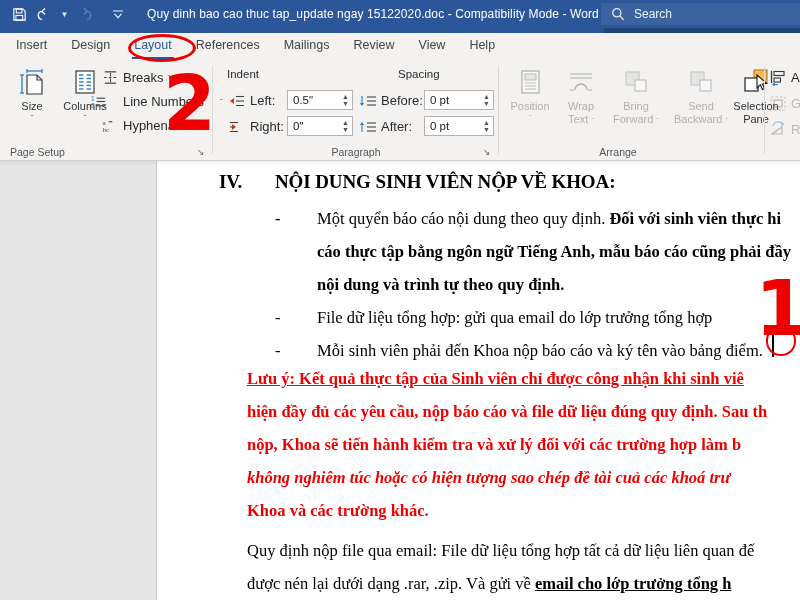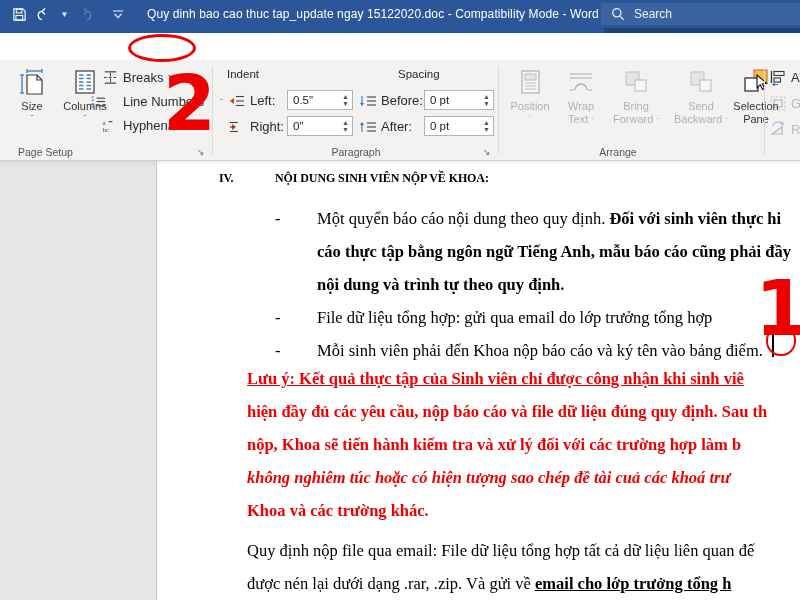--- a/index.html
+++ b/index.html
@@ -125,21 +125,21 @@
   .page-top-shade {
     position: absolute; left: 0; top: 0; width: 100%; height: 5px;
     background: linear-gradient(to bottom, #f0f0f0, #ffffff);
   }
   .doc {
     position: absolute; left: 0; top: 0; width: 660px;
     font-family: "Liberation Serif", "DejaVu Serif", serif;
     color: #000000;
   }
   .heading {
-    position: absolute; left: 62px; top: 10px; font-size: 12px;
+    position: absolute; left: 62px; top: 10px; font-size: 19px;
     font-weight: bold; white-space: nowrap; letter-spacing: -.1px;
   }
   .heading .num { display: inline-block; width: 56px; }
   .bullet {
     position: absolute; font-size: 16.5px; white-space: nowrap;
   }
   .bullet .dash { position: absolute; left: 0; top: 0; }
   .bullet .txt { display: inline-block; margin-left: 42px; }
   .para-line {
     position: absolute; font-size: 16.5px; white-space: nowrap;
@@ -205,20 +205,30 @@
             <circle cx="5.8" cy="5.8" r="4.1" fill="none" stroke="#e6ecf6" stroke-width="1.3"></circle>
             <line x1="8.9" y1="8.9" x2="12.6" y2="12.9" stroke="#e6ecf6" stroke-width="1.3"></line>
           </svg>
       </div>
       <div class="search-ph">Search</div>
     </div>
   </div>
 
   <div class="tabstrip"></div>
   <div class="tabstrip-fill"></div>
+  <div class="tabrow">
+    <div class="tab" style="margin-left:4px">Insert</div>
+    <div class="tab">Design</div>
+    <div class="tab active">Layout</div>
+    <div class="tab">References</div>
+    <div class="tab">Mailings</div>
+    <div class="tab">Review</div>
+    <div class="tab">View</div>
+    <div class="tab">Help</div>
+  </div>
 
   <div class="ribbon">
 
     <div class="group" style="left:0; width:213px;">
       <div class="bigbtn" style="left:5px;">
         <div class="ico">
           <svg width="30" height="30" viewBox="0 0 30 30">
             <line x1="10" y1="4" x2="25" y2="4" stroke="#2b7cc7" stroke-width="1.3"></line>
             <line x1="10" y1="2" x2="10" y2="6" stroke="#2b7cc7" stroke-width="1.3"></line>
             <line x1="25" y1="2" x2="25" y2="6" stroke="#2b7cc7" stroke-width="1.3"></line>
@@ -288,21 +298,21 @@
           <svg width="17" height="17" viewBox="0 0 18 18">
             <text x="0.5" y="8" font-size="7.5" fill="#444" font-family="Liberation Serif">a</text>
             <text x="0.5" y="16" font-size="7.5" fill="#444" font-family="Liberation Serif">bc</text>
             <line x1="7" y1="5" x2="11" y2="5" stroke="#444" stroke-width="1.2"></line>
           </svg>
         </div>
         <div class="lbl">Hyphenation</div>
         <div class="car">ˇ</div>
       </div>
 
-      <div class="group-label" style="text-align:left; left:18px; width:auto;">Page Setup</div>
+      <div class="group-label" style="text-align:left; left:10px; width:auto;">Page Setup</div>
       <div class="dlg-launcher" style="right:7px;">↘</div>
       <div class="group-sep" style="right:0;"></div>
     </div>
 
     <div class="group" style="left:213px; width:286px;">
       <div class="grouphdr" style="left:14px; top:8px;">Indent</div>
       <div class="grouphdr" style="left:145px; top:8px;margin-left:40px;">Spacing</div>
 
       <div class="smallrow" style="left:14px; top:31px;">
         <div class="ico">

